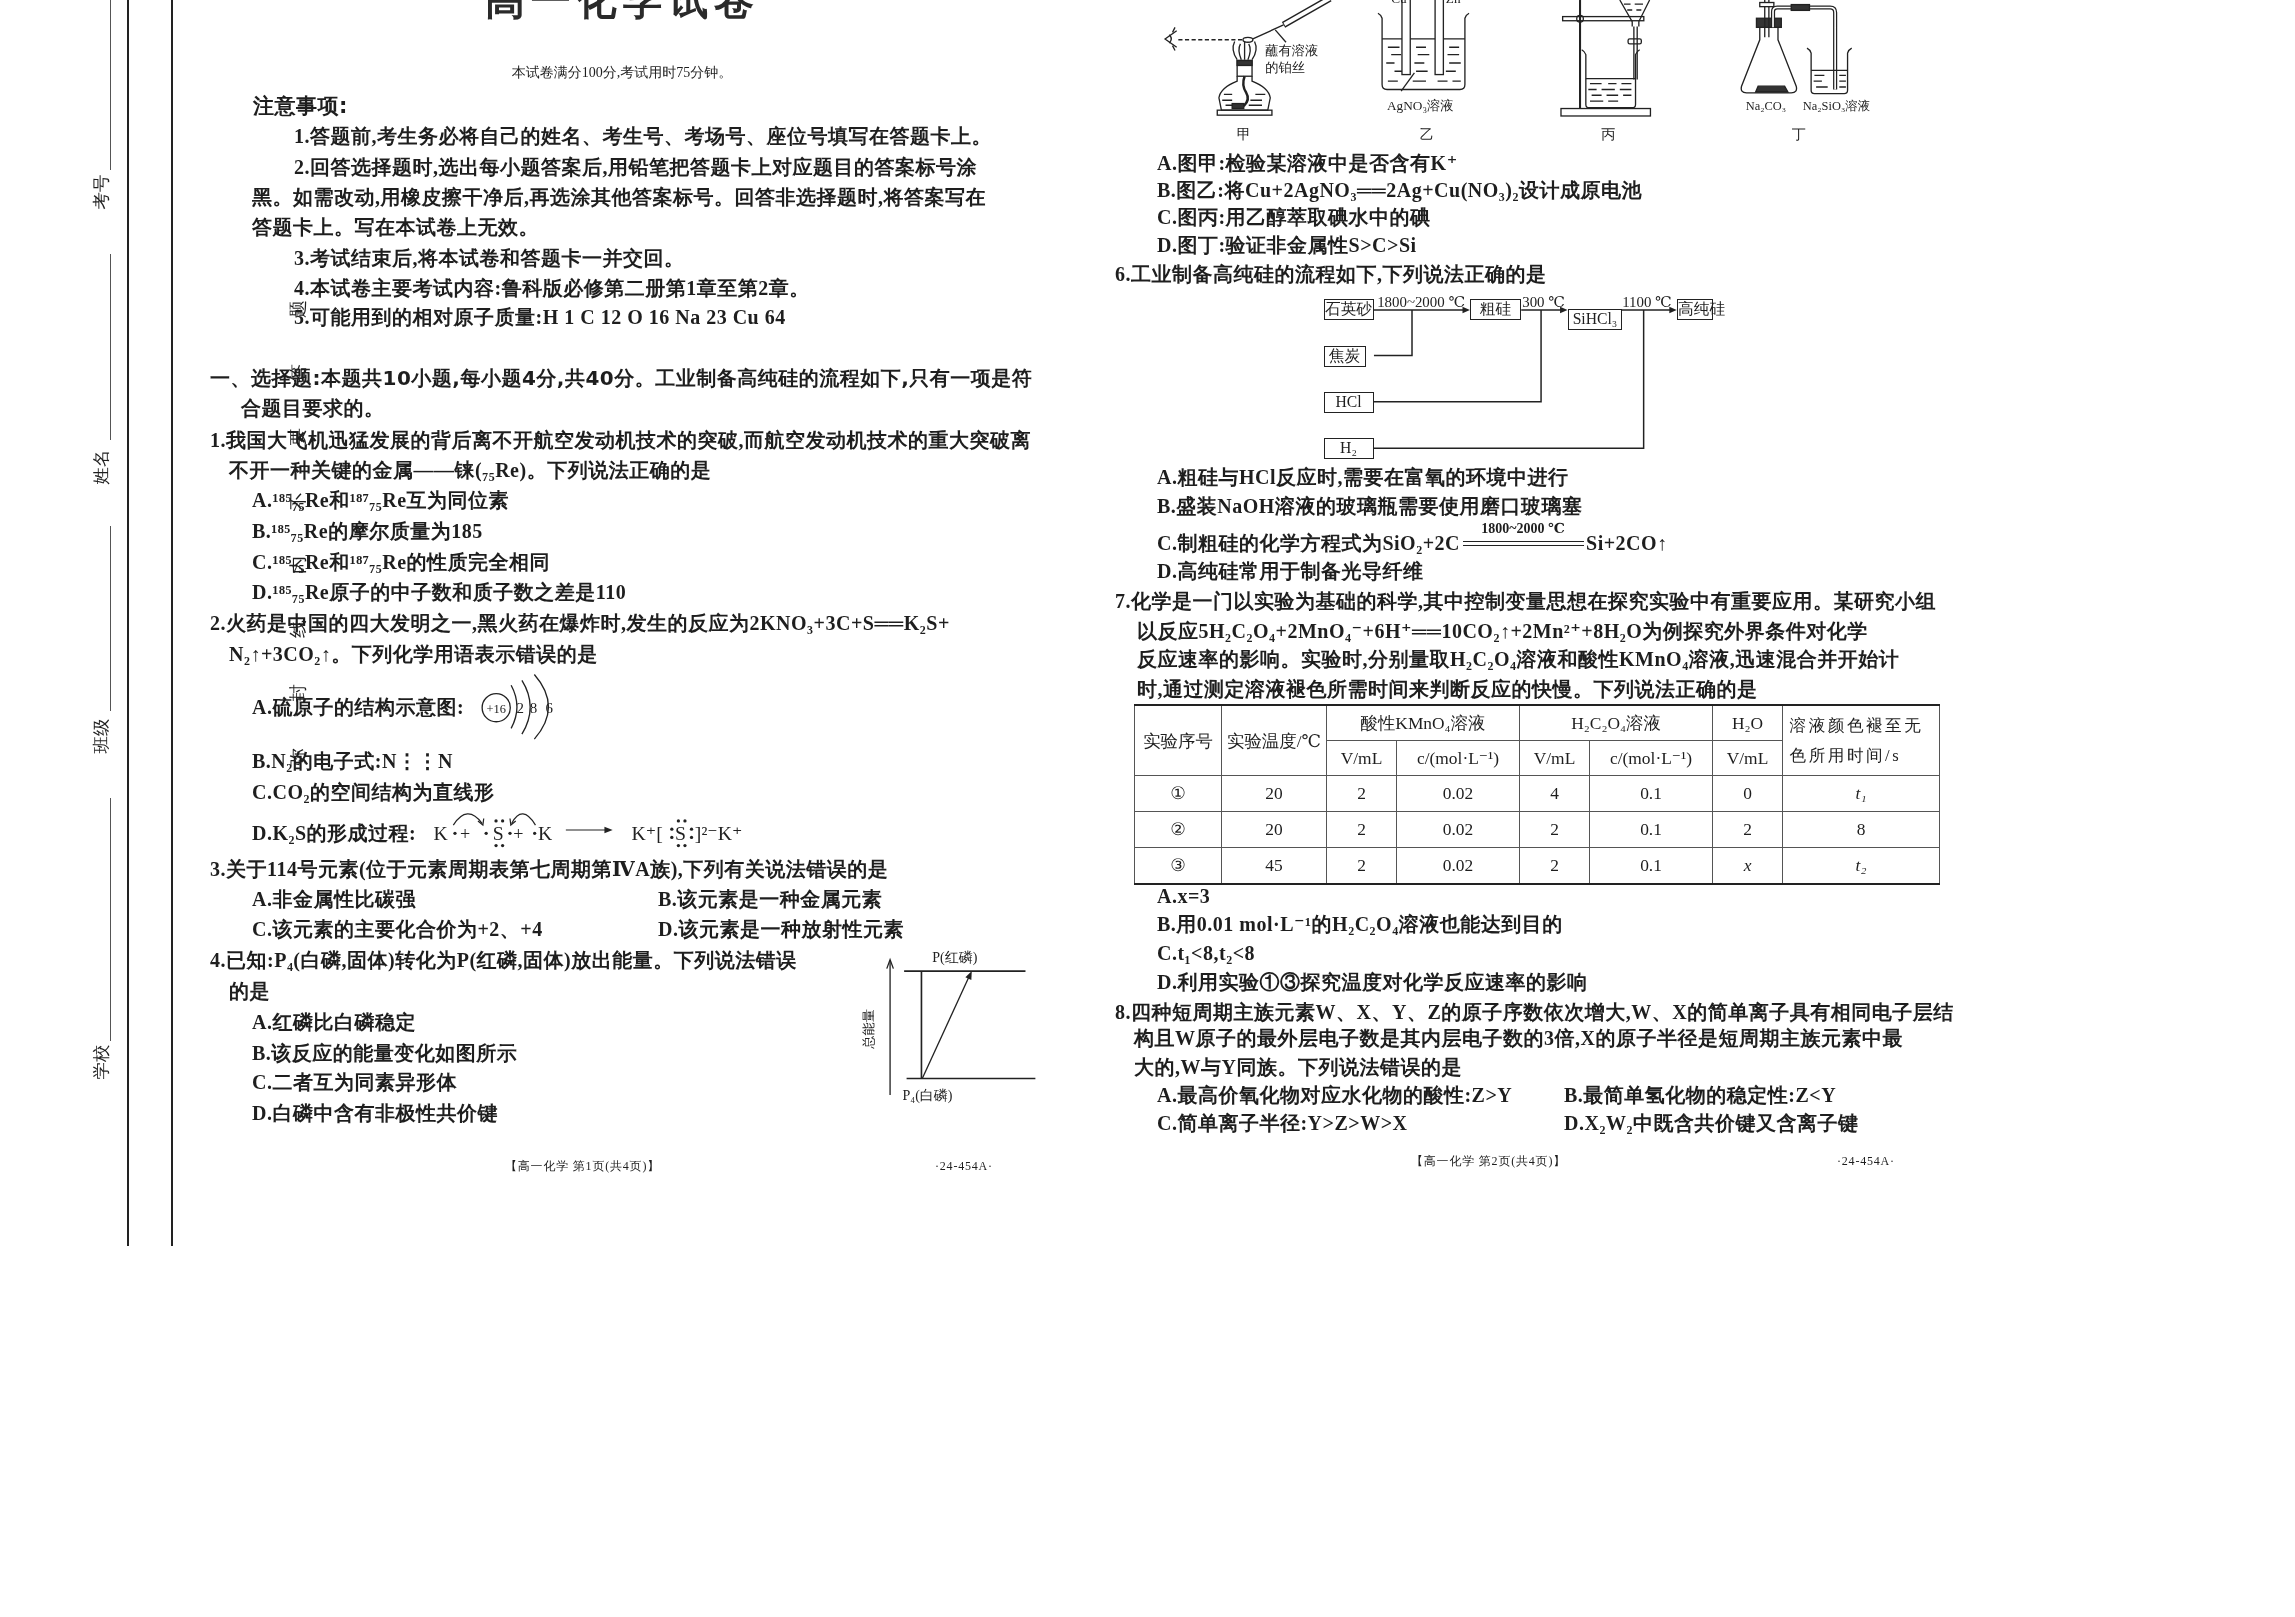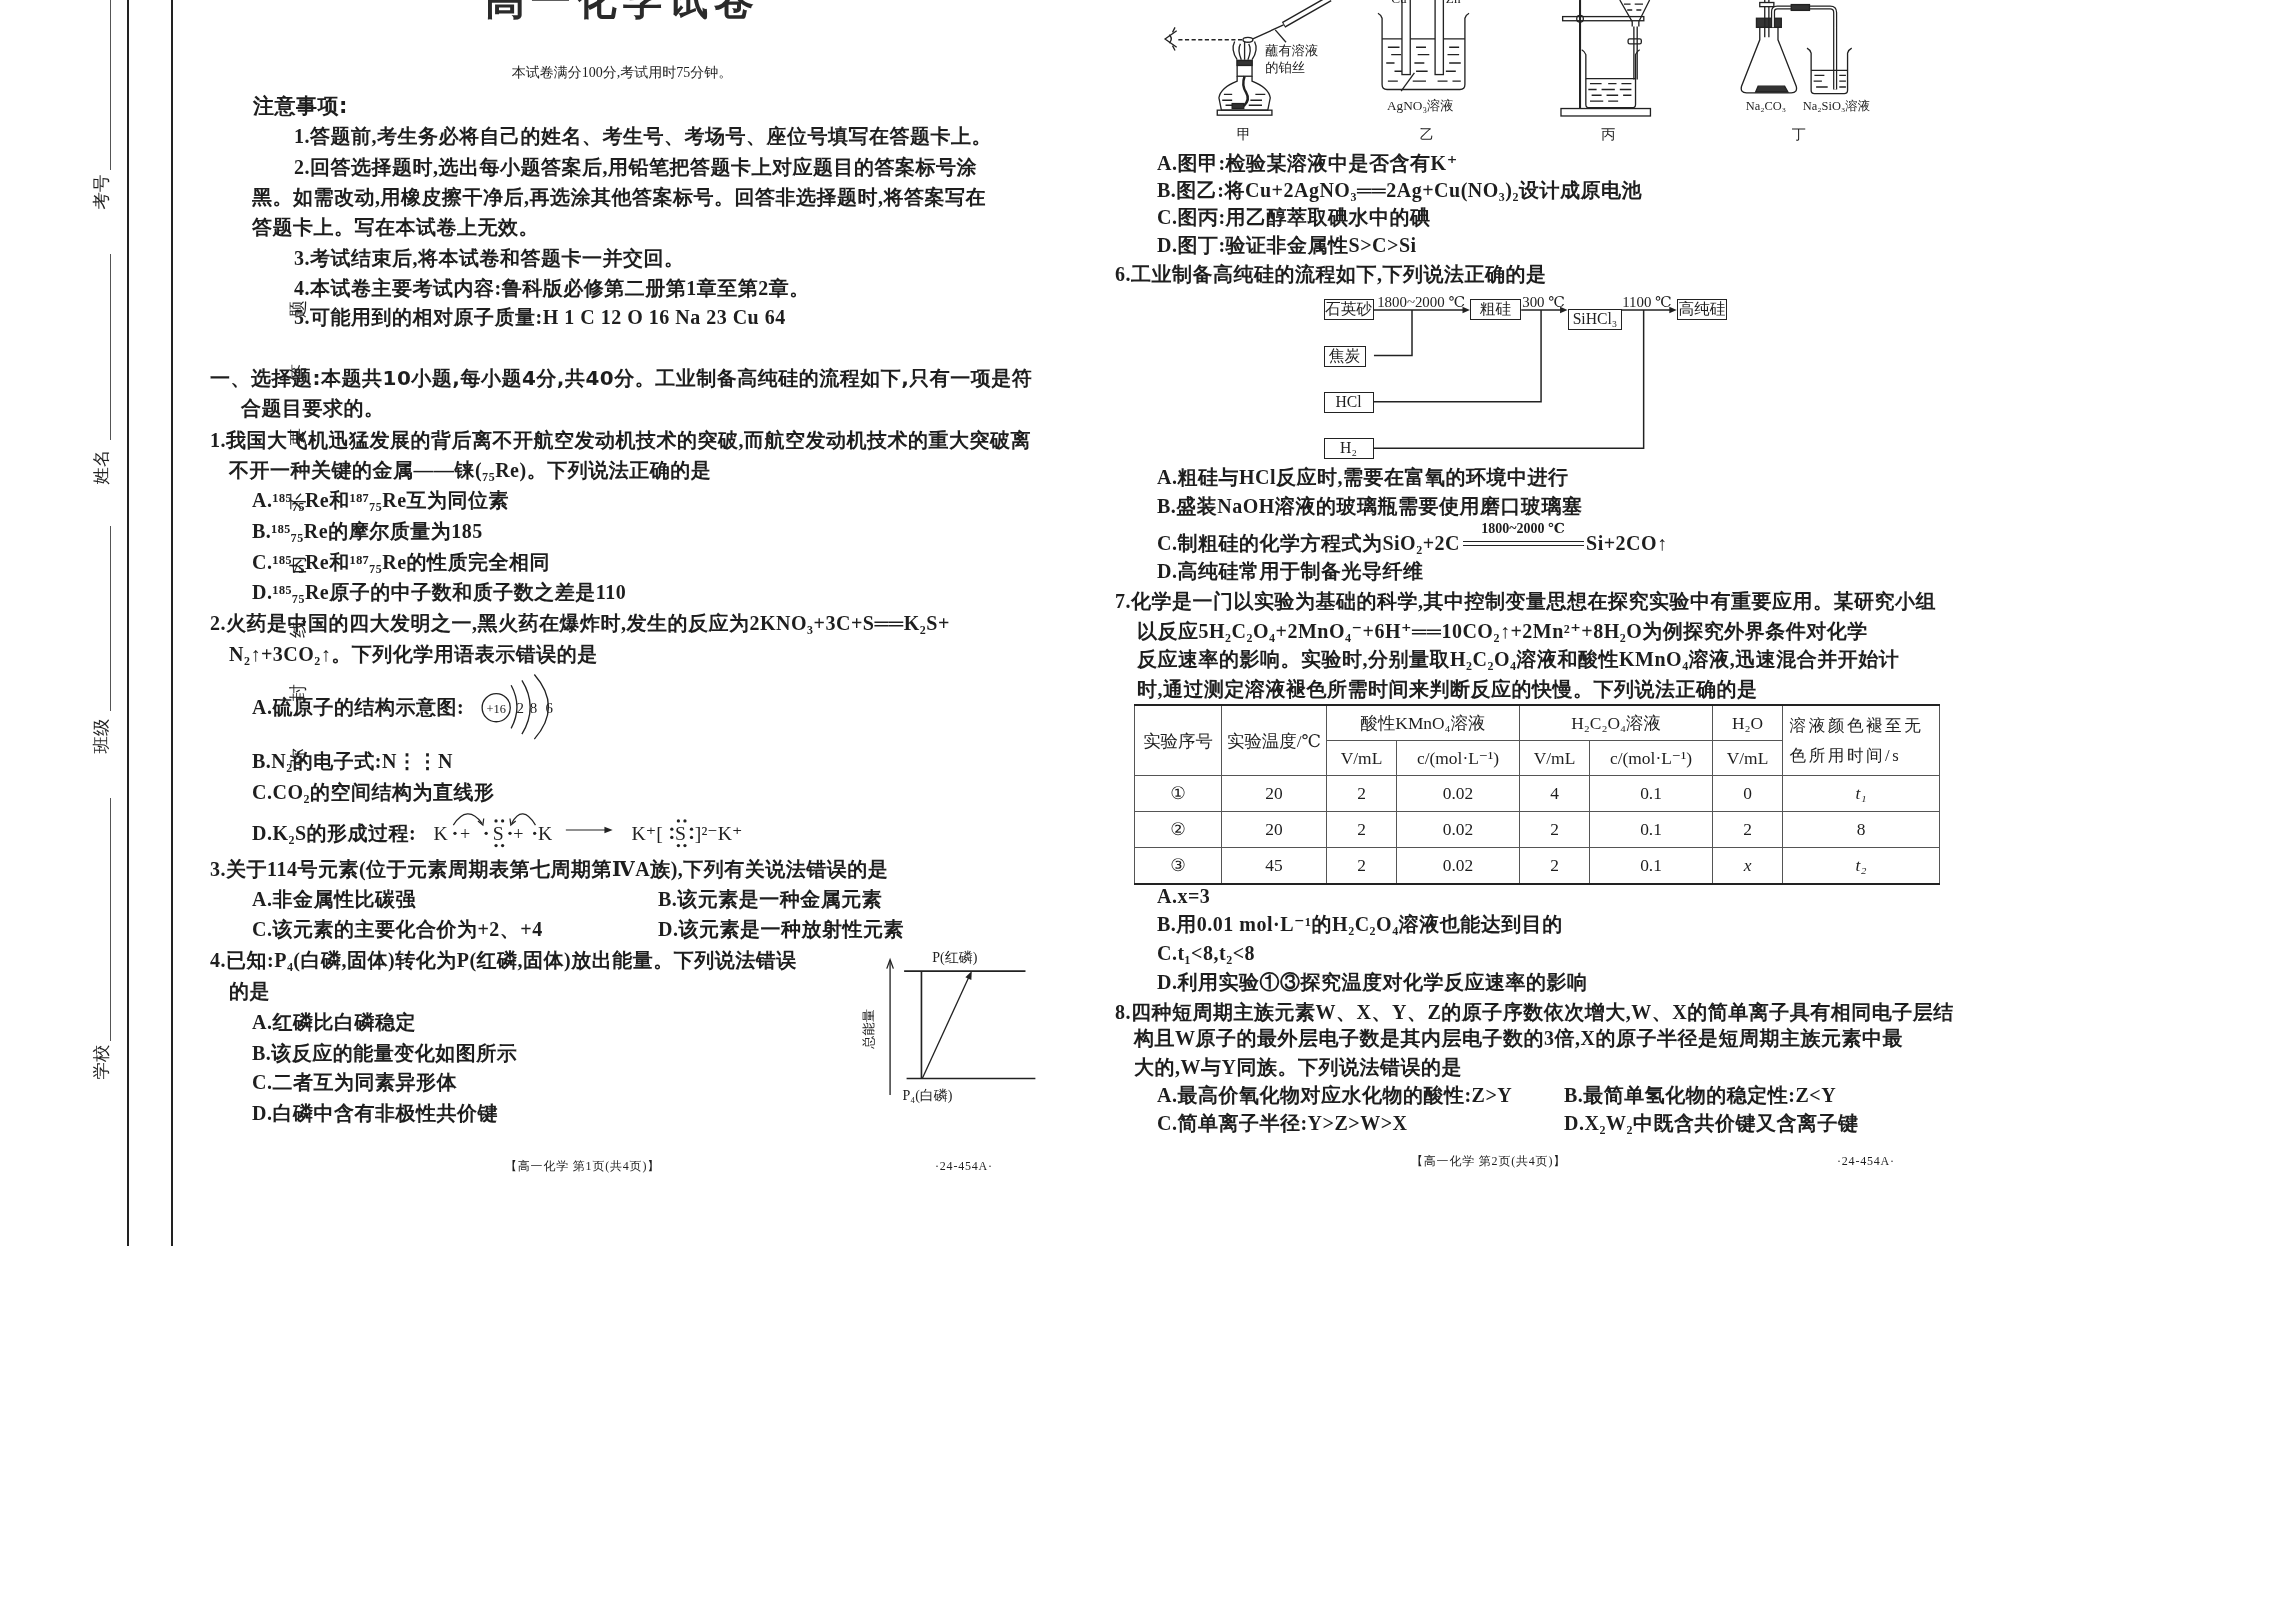--- a/index.html
+++ b/index.html
@@ -249,21 +249,21 @@
       <polygon points="304,29 295,25 295,33"></polygon>
       <polygon points="436,29 427,25 427,33"></polygon>
     </g>
     <text x="127" y="25" text-anchor="middle" font-size="18">1800~2000 ℃</text>
     <text x="275" y="25" text-anchor="middle" font-size="18">300 ℃</text>
     <text x="400" y="25" text-anchor="middle" font-size="18">1100 ℃</text>
   </svg>
   <div class="fbox" style="left:7.5px;top:13.2px;width:50px">石英砂</div>
   <div class="fbox" style="left:154px;top:13.2px;width:51px">粗硅</div>
   <div class="fbox" style="left:252px;top:23px;width:54px">SiHCl₃</div>
-  <div class="fbox" style="left:361px;top:13.2px;width:50px">高纯硅</div>
+  <div class="fbox" style="left:361px;top:13.2px;width:36px">高纯硅</div>
   <div class="fbox" style="left:7.5px;top:60px;width:42px">焦炭</div>
   <div class="fbox" style="left:7.5px;top:106px;width:50px">HCl</div>
   <div class="fbox" style="left:7.5px;top:152px;width:50px">H₂</div>
 </div>
 <div class="ln" style="left:1157px;top:465px">A.粗硅与HCl反应时,需要在富氧的环境中进行</div>
 <div class="ln" style="left:1157px;top:494px">B.盛装NaOH溶液的玻璃瓶需要使用磨口玻璃塞</div>
 <div class="ln" style="left:1157px;top:531px">
   <span>C.制粗硅的化学方程式为SiO₂+2C</span><span class="cond-eq"><span class="cond-label">1800~2000 ℃</span></span><span>Si+2CO↑</span>
 </div>
 <div class="ln" style="left:1157px;top:559px">D.高纯硅常用于制备光导纤维</div>

